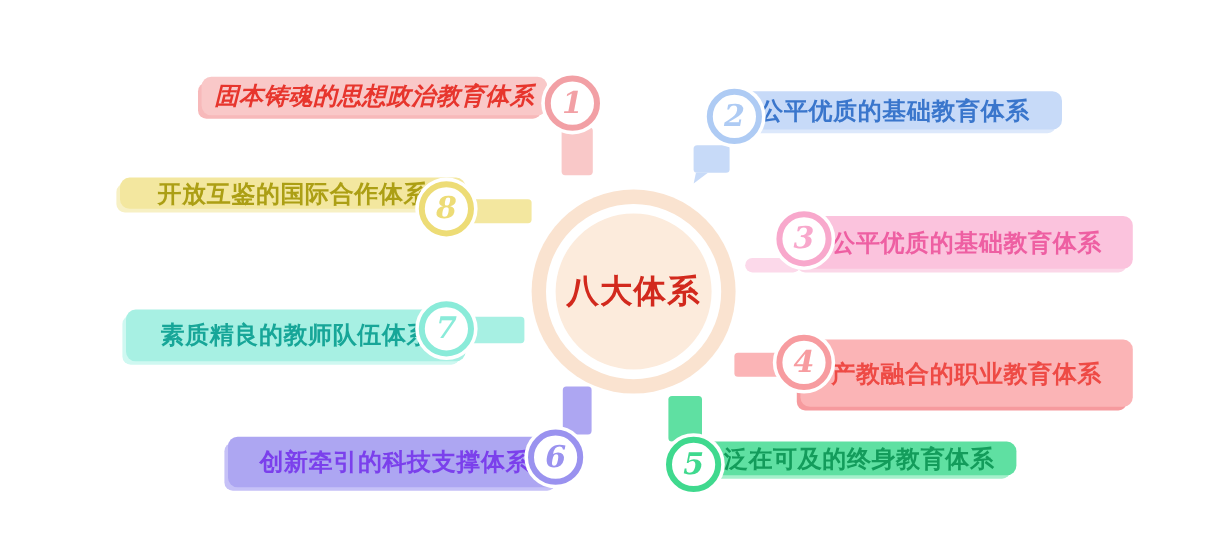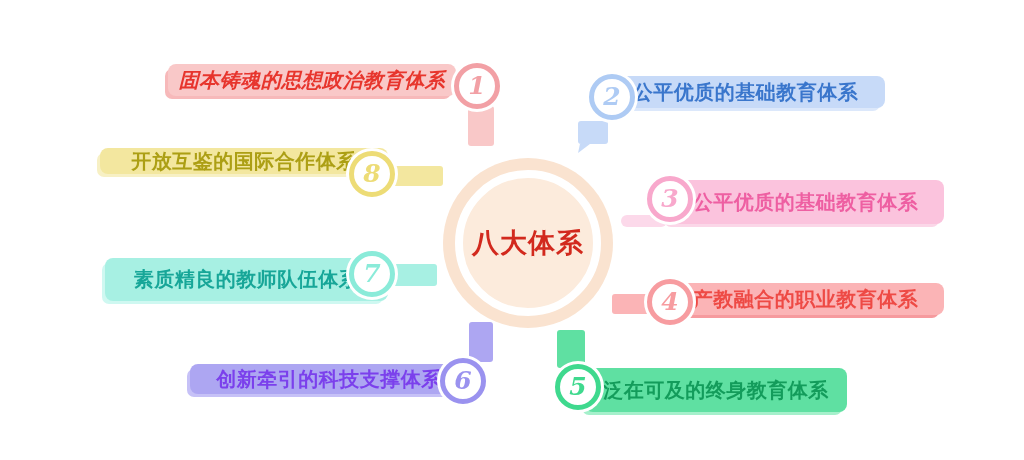--- a/index.html
+++ b/index.html
@@ -37,29 +37,29 @@
   .item-2 .badge{left:589px;top:74px;}
   .item-2 .conn{left:578px;top:121px;width:30px;height:23px;}
   .item-2 .conn::after{content:"";position:absolute;left:1px;top:100%;width:0;height:0;
       border-top:9px solid var(--conn);border-right:10px solid transparent;
       transform:skewX(-12deg);}
 
   .item-3 .bar{left:667px;top:180px;width:277px;height:44px;}
   .item-3 .badge{left:647px;top:176px;}
   .item-3 .conn{left:621px;top:215px;width:46px;height:12px;border-radius:6px;}
 
-  .item-4 .bar{left:667px;top:283px;width:277px;height:32px;}
+  .item-4 .bar{left:667px;top:283px;width:277px;height:56px;}
   .item-4 .badge{left:647px;top:279px;}
   .item-4 .conn{left:612px;top:294px;width:55px;height:20px;}
 
-  .item-5 .bar{left:585px;top:368px;width:262px;height:44px;text-align:center;}
+  .item-5 .bar{left:585px;top:368px;width:262px;height:28px;text-align:center;}
   .item-5 .badge{left:555px;top:364px;}
   .item-5 .conn{left:557px;top:330px;width:28px;height:38px;}
 
-  .item-6 .bar{left:190px;top:364px;width:278px;height:30px;}
+  .item-6 .bar{left:190px;top:364px;width:278px;height:42px;}
   .item-6 .badge{left:440px;top:358px;}
   .item-6 .conn{left:469px;top:322px;width:24px;height:40px;}
 
   .item-7 .bar{left:105px;top:258px;width:283px;height:43px;}
   .item-7 .badge{left:349px;top:251px;}
   .item-7 .conn{left:387px;top:264px;width:50px;height:22px;}
 
   .item-8 .bar{left:100px;top:148px;width:288px;height:26px;}
   .item-8 .badge{left:349px;top:151px;}
   .item-8 .conn{left:391px;top:166px;width:52px;height:20px;}

